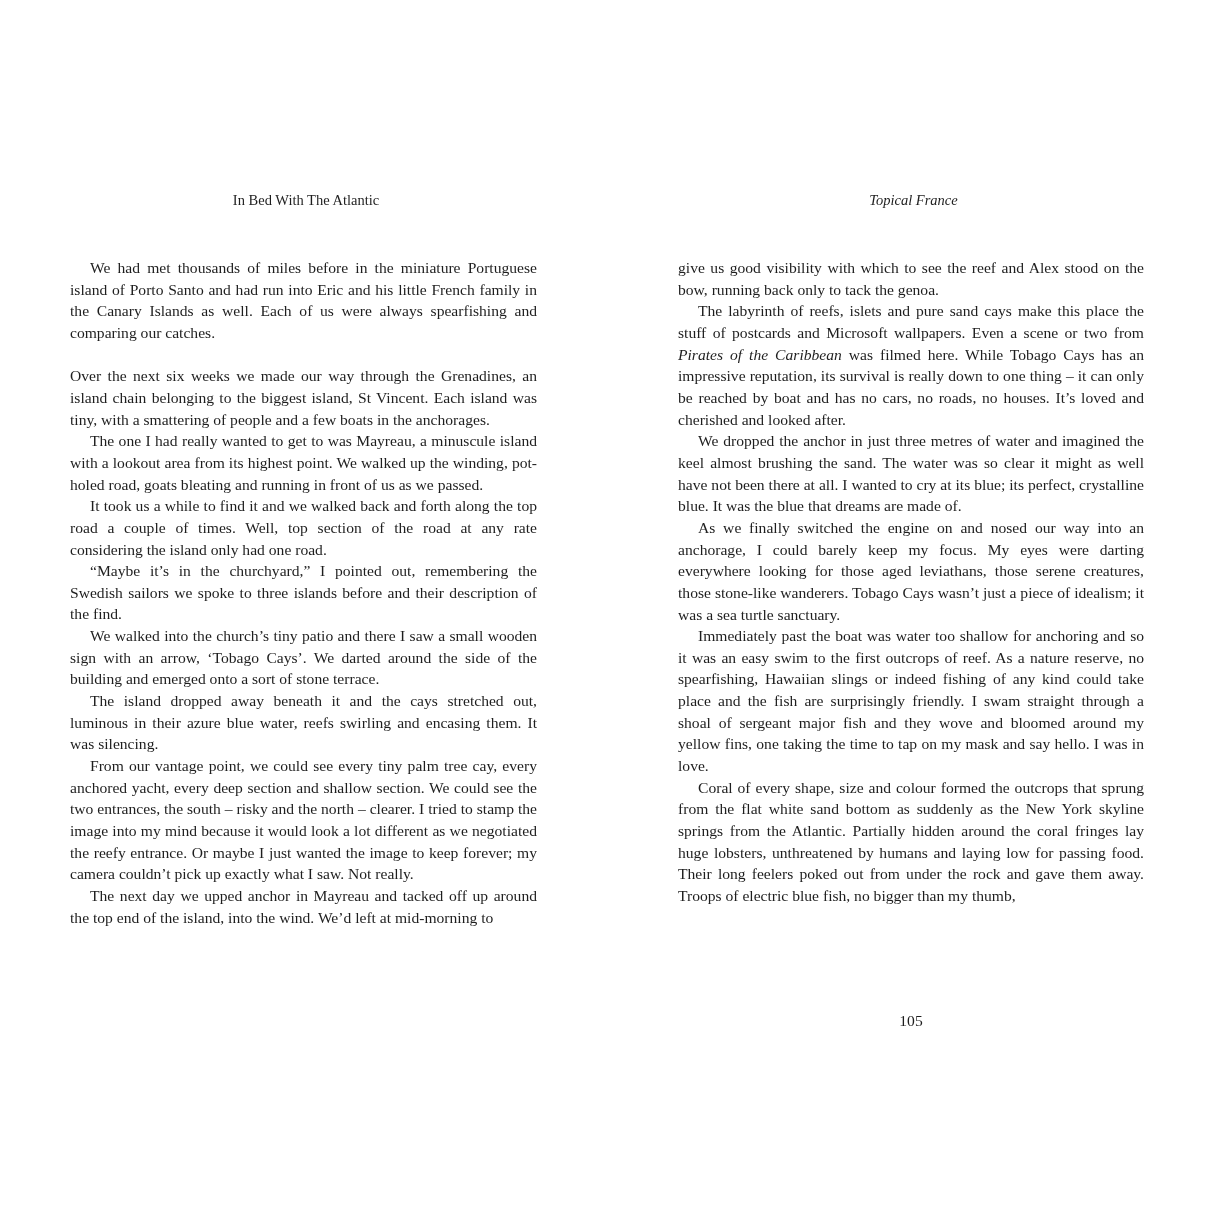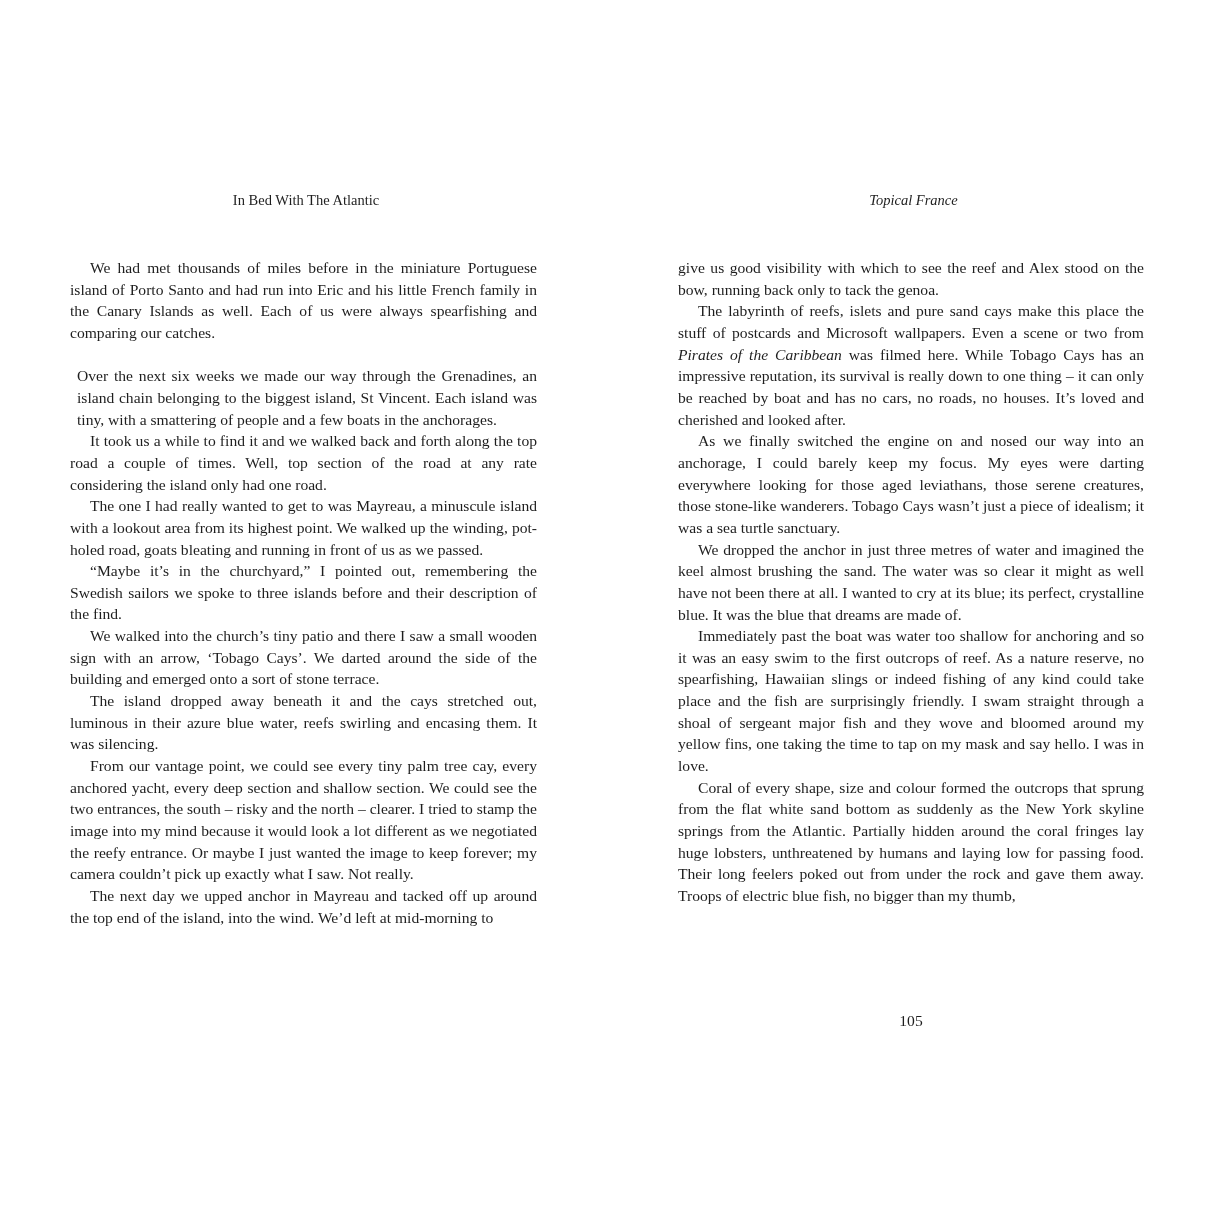--- a/index.html
+++ b/index.html
@@ -8,47 +8,47 @@
   .page { position: absolute; top: 0; height: 1214px; }
   .page.left { left: 70px; width: 467px; }
   .page.right { left: 678px; width: 466px; }
   .running-head { position: absolute; top: 190px; left: 5px; right: 0; text-align: center;
                   font-size: 14.5px; line-height: 20px; }
   .running-head.italic { font-style: italic; }
   .body-text { position: absolute; top: 257px; left: 0; right: 0; font-size: 15.6px;
                line-height: 21.65px; text-align: justify; hyphens: none; }
   .body-text p { margin: 0; text-indent: 20px; }
   .body-text p.no-indent { text-indent: 0; }
-  .body-text p.section-break { margin-top: 21.65px; margin-left: 7px; }
+  .body-text p.section-break { margin-top: 21.65px; }
   .folio { position: absolute; top: 1011px; left: 0; right: 0; text-align: center;
            font-size: 15.6px; line-height: 20px; }
   em { font-style: italic; }
 </style>
 </head>
 <body>
 
 <div class="page left">
   <div class="running-head">In Bed With The Atlantic</div>
   <div class="body-text">
     <p>We had met thousands of miles before in the miniature Portuguese island of Porto Santo and had run into Eric and his little French family in the Canary Islands as well. Each of us were always spearfishing and comparing our catches.</p>
     <p class="no-indent section-break">Over the next six weeks we made our way through the Grenadines, an island chain belonging to the biggest island, St Vincent. Each island was tiny, with a smattering of people and a few boats in the anchorages.</p>
+    <p>The one I had really wanted to get to was Mayreau, a minuscule island with a lookout area from its highest point. We walked up the winding, pot-holed road, goats bleating and running in front of us as we passed.</p>
     <p>It took us a while to find it and we walked back and forth along the top road a couple of times. Well, top section of the road at any rate considering the island only had one road.</p>
-    <p>The one I had really wanted to get to was Mayreau, a minuscule island with a lookout area from its highest point. We walked up the winding, pot-holed road, goats bleating and running in front of us as we passed.</p>
     <p>“Maybe it’s in the churchyard,” I pointed out, remembering the Swedish sailors we spoke to three islands before and their description of the find.</p>
     <p>We walked into the church’s tiny patio and there I saw a small wooden sign with an arrow, ‘Tobago Cays’. We darted around the side of the building and emerged onto a sort of stone terrace.</p>
     <p>The island dropped away beneath it and the cays stretched out, luminous in their azure blue water, reefs swirling and encasing them. It was silencing.</p>
     <p>From our vantage point, we could see every tiny palm tree cay, every anchored yacht, every deep section and shallow section. We could see the two entrances, the south – risky and the north – clearer. I tried to stamp the image into my mind because it would look a lot different as we negotiated the reefy entrance. Or maybe I just wanted the image to keep forever; my camera couldn’t pick up exactly what I saw. Not really.</p>
     <p>The next day we upped anchor in Mayreau and tacked off up around the top end of the island, into the wind. We’d left at mid-morning to</p>
   </div>
 </div>
 
 <div class="page right">
   <div class="running-head italic">Topical France</div>
   <div class="body-text">
     <p class="no-indent">give us good visibility with which to see the reef and Alex stood on the bow, running back only to tack the genoa.</p>
     <p><span>The labyrinth of reefs, islets and pure sand cays make this place the stuff of postcards and Microsoft wallpapers. Even a scene or two from </span><em>Pirates of the Caribbean</em><span> was filmed here. While Tobago Cays has an impressive reputation, its survival is really down to one thing – it can only be reached by boat and has no cars, no roads, no houses. It’s loved and cherished and looked after.</span></p>
+    <p>We dropped the anchor in just three metres of water and imagined the keel almost brushing the sand. The water was so clear it might as well have not been there at all. I wanted to cry at its blue; its perfect, crystalline blue. It was the blue that dreams are made of.</p>
     <p>As we finally switched the engine on and nosed our way into an anchorage, I could barely keep my focus. My eyes were darting everywhere looking for those aged leviathans, those serene creatures, those stone-like wanderers. Tobago Cays wasn’t just a piece of idealism; it was a sea turtle sanctuary.</p>
-    <p>We dropped the anchor in just three metres of water and imagined the keel almost brushing the sand. The water was so clear it might as well have not been there at all. I wanted to cry at its blue; its perfect, crystalline blue. It was the blue that dreams are made of.</p>
     <p>Immediately past the boat was water too shallow for anchoring and so it was an easy swim to the first outcrops of reef. As a nature reserve, no spearfishing, Hawaiian slings or indeed fishing of any kind could take place and the fish are surprisingly friendly. I swam straight through a shoal of sergeant major fish and they wove and bloomed around my yellow fins, one taking the time to tap on my mask and say hello. I was in love.</p>
     <p>Coral of every shape, size and colour formed the outcrops that sprung from the flat white sand bottom as suddenly as the New York skyline springs from the Atlantic. Partially hidden around the coral fringes lay huge lobsters, unthreatened by humans and laying low for passing food. Their long feelers poked out from under the rock and gave them away. Troops of electric blue fish, no bigger than my thumb,</p>
   </div>
   <div class="folio">105</div>
 </div>
 
 </body></html>

